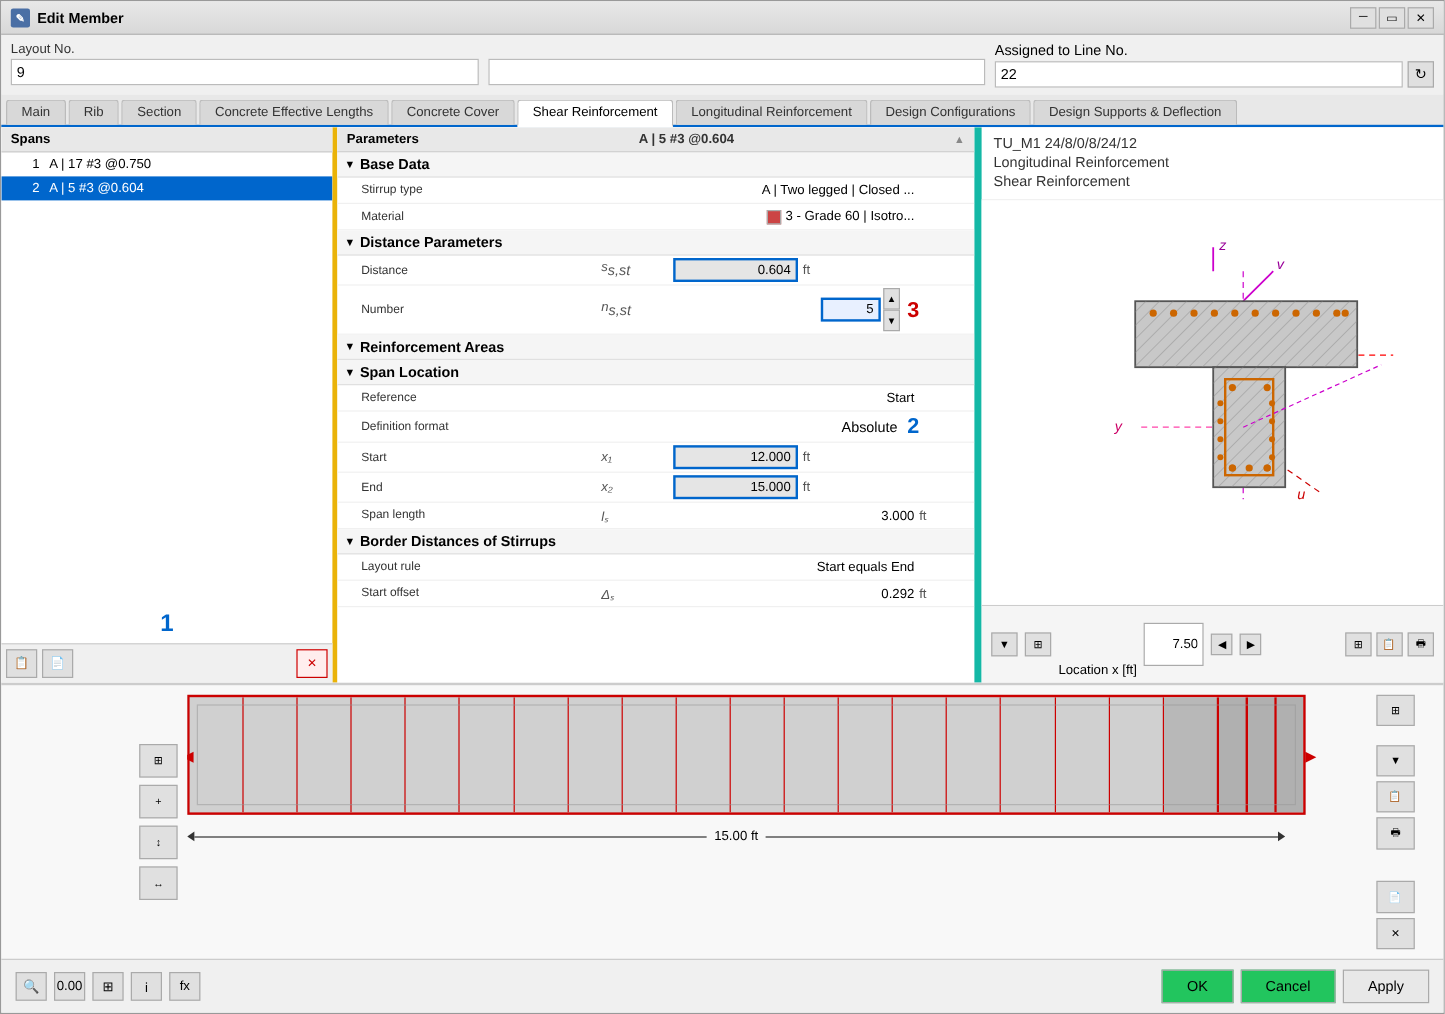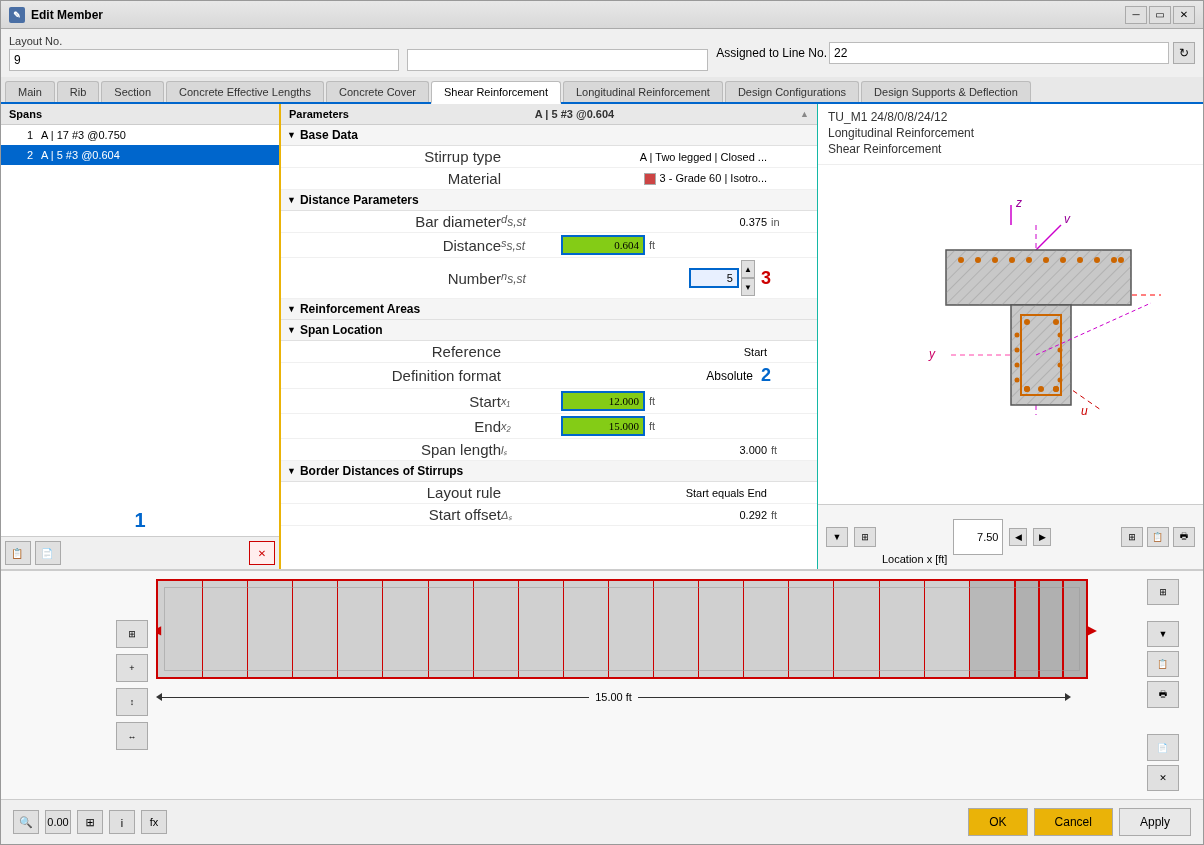--- a/index.html
+++ b/index.html
@@ -14,53 +14,53 @@
     .title-btn { width: 22px; height: 18px; border: 1px solid #aaa; background: #e0e0e0; cursor: pointer; display: flex; align-items: center; justify-content: center; font-size: 10px; }
     
     .content-area { display: flex; flex-direction: column; flex: 1; overflow: hidden; }
     
     .top-fields { display: flex; padding: 6px 8px; gap: 8px; background: #f0f0f0; flex-shrink: 0; }
     .field-group { display: flex; flex-direction: column; gap: 2px; }
     .field-group label { font-size: 11px; color: #333; }
     .field-input { border: 1px solid #bbb; background: white; padding: 2px 4px; height: 22px; min-width: 120px; }
     .field-input.member { width: 390px; }
     .field-input.line { width: 340px; }
-    .top-right-group { margin-left: auto; display: flex; flex-direction: row; gap: 2px; align-items: center; }
+    .top-right-group { margin-left: auto; display: flex; flex-direction: column; gap: 2px; align-items: flex-start; }
     .refresh-btn { width: 22px; height: 22px; border: 1px solid #aaa; background: #e0e0e0; cursor: pointer; display: flex; align-items: center; justify-content: center; }
     
     .tabs { display: flex; background: #e8e8e8; border-bottom: 2px solid #0066cc; flex-shrink: 0; padding-left: 4px; padding-top: 4px; }
     .tab { padding: 4px 12px; border: 1px solid #bbb; border-bottom: none; background: #d8d8d8; cursor: pointer; margin-right: 2px; font-size: 11px; border-radius: 3px 3px 0 0; color: #333; }
     .tab.active { background: white; border-bottom: 2px solid white; margin-bottom: -2px; z-index: 1; color: #000; font-weight: 500; }
     
     .main-content { display: flex; flex: 1; overflow: hidden; background: white; }
     
-    .left-panel { width: 280px; border-right: 2px solid #eab308; display: flex; flex-direction: column; flex-shrink: 0; }
+    .left-panel { width: 280px; border-right: 4px solid #eab308; display: flex; flex-direction: column; flex-shrink: 0; }
     .spans-header { padding: 4px 8px; background: #e8e8e8; border-bottom: 1px solid #ccc; font-weight: bold; font-size: 11px; }
     .spans-list { flex: 1; overflow-y: auto; }
     .span-item { padding: 4px 12px; cursor: pointer; display: flex; align-items: center; gap: 8px; }
     .span-item.selected { background: #0066cc; color: white; }
     .span-num { width: 20px; text-align: right; font-size: 11px; }
     .span-label { font-size: 11px; }
     .left-toolbar { display: flex; padding: 4px; gap: 4px; border-top: 1px solid #ccc; background: #f0f0f0; }
     .tool-btn { width: 26px; height: 24px; border: 1px solid #aaa; background: #e0e0e0; cursor: pointer; display: flex; align-items: center; justify-content: center; font-size: 10px; }
     .tool-btn.red { background: #ffeeee; border-color: #cc0000; color: #cc0000; }
     
-    .center-panel { flex: 1; display: flex; flex-direction: column; overflow: hidden; border-right: 1px solid #14b8a6; }
+    .center-panel { flex: 1; display: flex; flex-direction: column; overflow: hidden; border-right: 6px solid #14b8a6; }
     .params-header { display: flex; justify-content: space-between; align-items: center; padding: 4px 8px; background: #e8e8e8; border-bottom: 1px solid #ccc; }
     .params-title { font-weight: bold; font-size: 11px; }
     .params-value { font-size: 11px; font-weight: bold; color: #333; }
     .params-table { flex: 1; overflow-y: auto; }
     .section-header { display: flex; align-items: center; padding: 3px 6px; background: #f5f5f5; border-bottom: 1px solid #e0e0e0; cursor: pointer; font-weight: bold; font-size: 11px; }
     .section-toggle { margin-right: 4px; font-size: 9px; }
     .param-row { display: flex; align-items: center; padding: 2px 6px 2px 20px; border-bottom: 1px solid #f0f0f0; min-height: 22px; }
-    .param-name { flex: 0 0 200px; font-size: 15px; color: #333; text-align: right; }
+    .param-name { flex: 0 0 200px; font-size: 10px; color: #333; }
     .param-symbol { flex: 0 0 60px; font-size: 11px; color: #555; font-style: italic; }
     .param-value { flex: 1; text-align: right; font-size: 11px; padding-right: 4px; }
     .param-unit { flex: 0 0 40px; font-size: 11px; color: #555; }
-    .param-input { width: 84px; border: 2px solid #0066cc; background: #84cc16; padding: 1px 4px; text-align: right; font-size: 11px; height: 20px; font-family: Liberation Serif, serif; }
+    .param-input { width: 104px; border: 2px solid #0066cc; background: #e5e5e5; padding: 1px 4px; text-align: right; font-size: 11px; height: 20px; }
     .param-stepper { display: flex; align-items: center; gap: 2px; }
     .stepper-input { width: 50px; border: 2px solid #0066cc; background: #e8f0ff; padding: 1px 4px; text-align: right; font-size: 11px; height: 20px; }
     .stepper-btn { width: 14px; height: 18px; border: 1px solid #aaa; background: #e0e0e0; cursor: pointer; font-size: 8px; display: flex; align-items: center; justify-content: center; }
     .color-swatch { width: 12px; height: 12px; background: #cc4444; border: 1px solid #aaa; display: inline-block; margin-right: 4px; vertical-align: middle; }
     
     .right-panel { width: 385px; display: flex; flex-direction: column; flex-shrink: 0; }
     .member-info { padding: 6px 10px; font-size: 11px; color: #333; border-bottom: 1px solid #eee; }
     .member-info-line { margin-bottom: 2px; }
     .diagram-area { flex: 1; display: flex; align-items: center; justify-content: center; background: white; position: relative; overflow: hidden; }
     .location-bar { display: flex; align-items: center; padding: 4px 8px; border-top: 1px solid #ccc; background: #f5f5f5; gap: 6px; }
@@ -70,21 +70,21 @@
     .right-icons { display: flex; gap: 4px; margin-left: auto; }
     .icon-btn { width: 22px; height: 20px; border: 1px solid #aaa; background: #e0e0e0; cursor: pointer; display: flex; align-items: center; justify-content: center; font-size: 9px; }
     
     .bottom-section { height: 230px; border-top: 2px solid #ccc; background: #f8f8f8; display: flex; flex-direction: column; flex-shrink: 0; }
     .beam-diagram { flex: 1; position: relative; padding: 10px 30px 10px 160px; overflow: hidden; }
     
     .footer { display: flex; justify-content: space-between; align-items: center; padding: 8px 12px; background: #f0f0f0; border-top: 1px solid #ccc; flex-shrink: 0; }
     .footer-tools { display: flex; gap: 6px; }
     .footer-btn { width: 26px; height: 24px; border: 1px solid #aaa; background: #e0e0e0; cursor: pointer; display: flex; align-items: center; justify-content: center; font-size: 11px; }
     .footer-actions { display: flex; gap: 6px; }
-    .action-btn { padding: 4px 20px; border: 1px solid #aaa; background: #eab308; cursor: pointer; font-size: 12px; height: 28px; }
+    .action-btn { padding: 4px 20px; border: 1px solid #aaa; background: #22c55e; cursor: pointer; font-size: 12px; height: 28px; }
     .action-btn.primary { background: #e8e8e8; font-weight: 500; }
   </style>
 </head>
 <body>
 
 <div class="window">
 
   <div class="title-bar">
     <div class="title-bar-icon">✎</div>
     <span class="title-bar-text">Edit Member</span>
@@ -173,26 +173,20 @@
             <span class="param-symbol"></span>
             <span class="param-value">
               <span class="color-swatch"></span>3 - Grade 60 | Isotro...
             </span>
             <span class="param-unit"></span>
           </div>
 
           <div class="section-header">
             <span class="section-toggle">▼</span>
             <span>Distance Parameters</span>
-          </div>
-          <div class="param-row">
-            <span class="param-name">Bar diameter</span>
-            <span class="param-symbol">d<sub>s,st</sub></span>
-            <span class="param-value">0.375</span>
-            <span class="param-unit">in</span>
           </div>
           <div class="param-row">
             <span class="param-name">Distance</span>
             <span class="param-symbol">s<sub>s,st</sub></span>
             <span class="param-value" style="flex:unset">
               <input class="param-input" value="0.604" style="">
             </span>
             <span class="param-unit">ft</span>
           </div>
           <div class="param-row">

